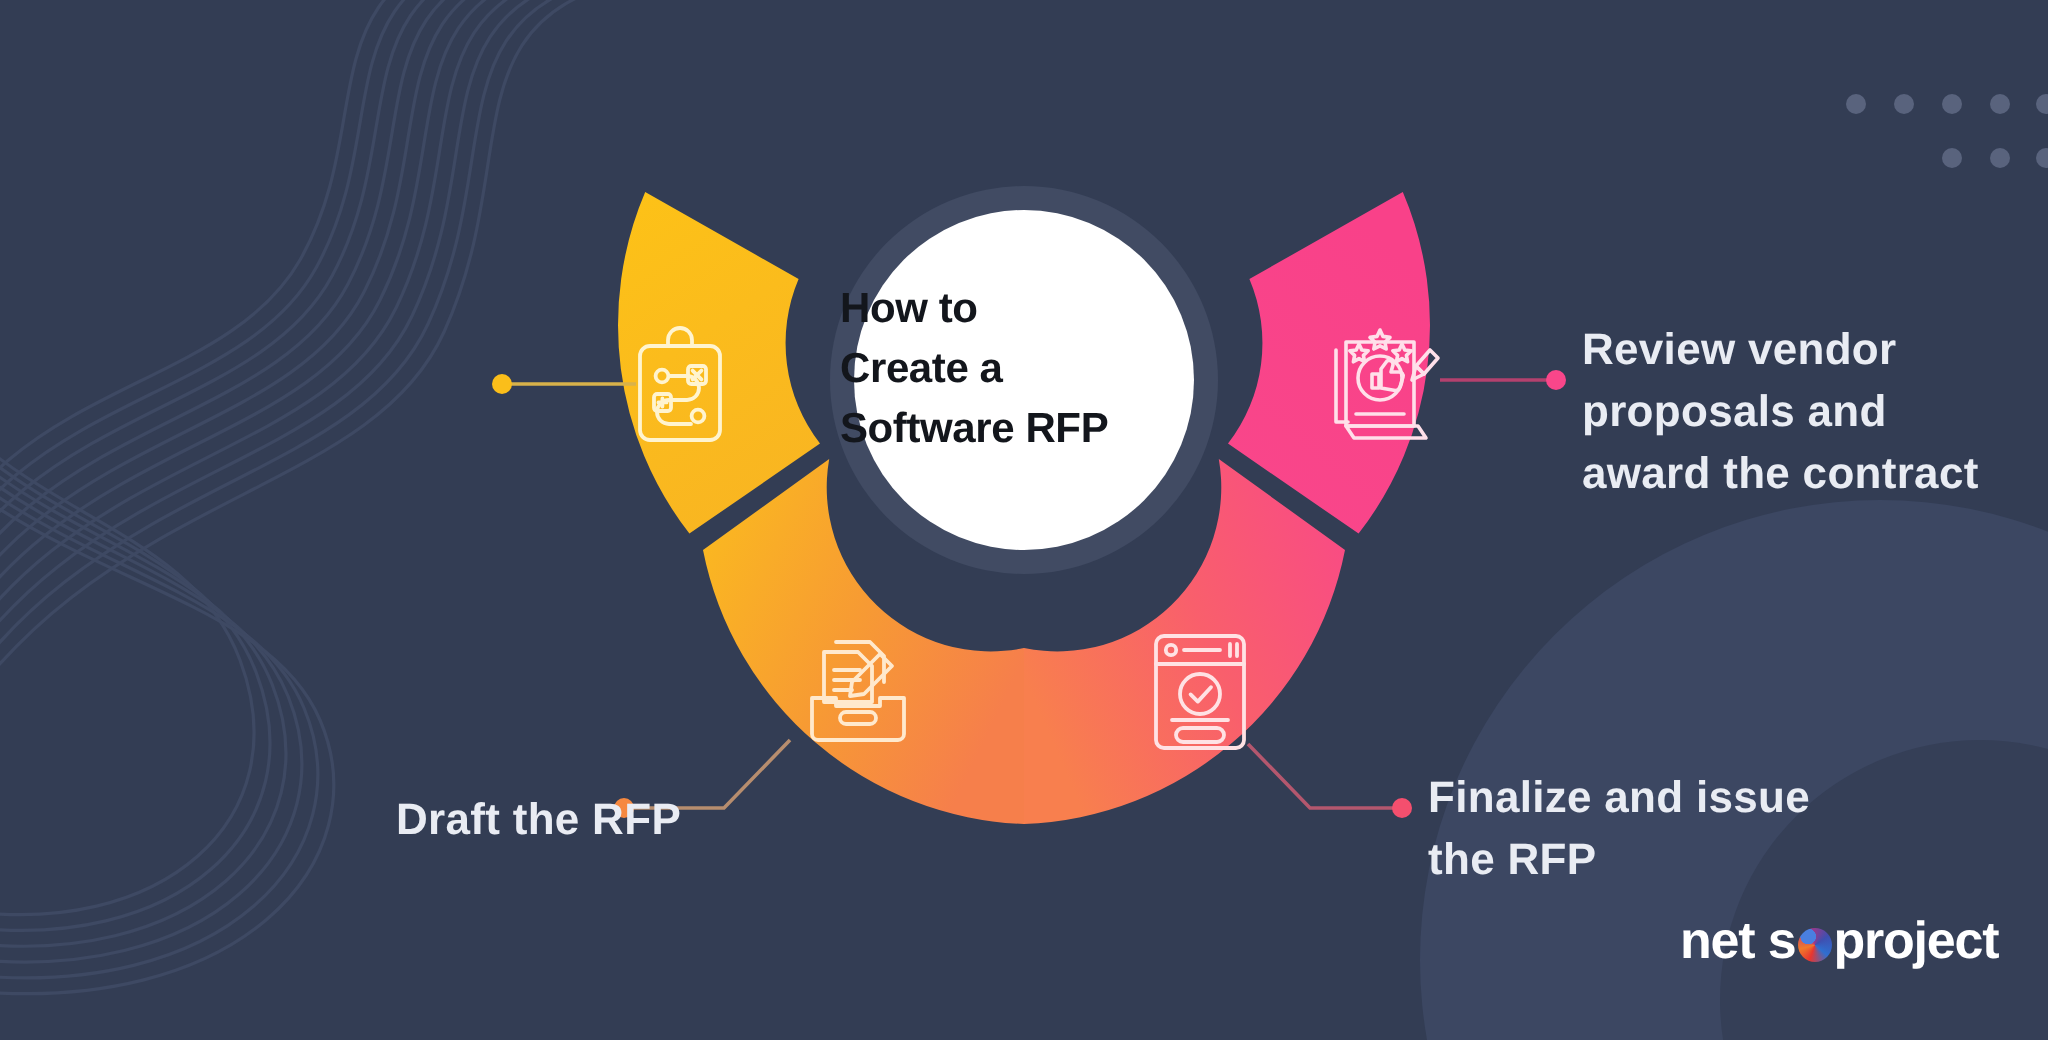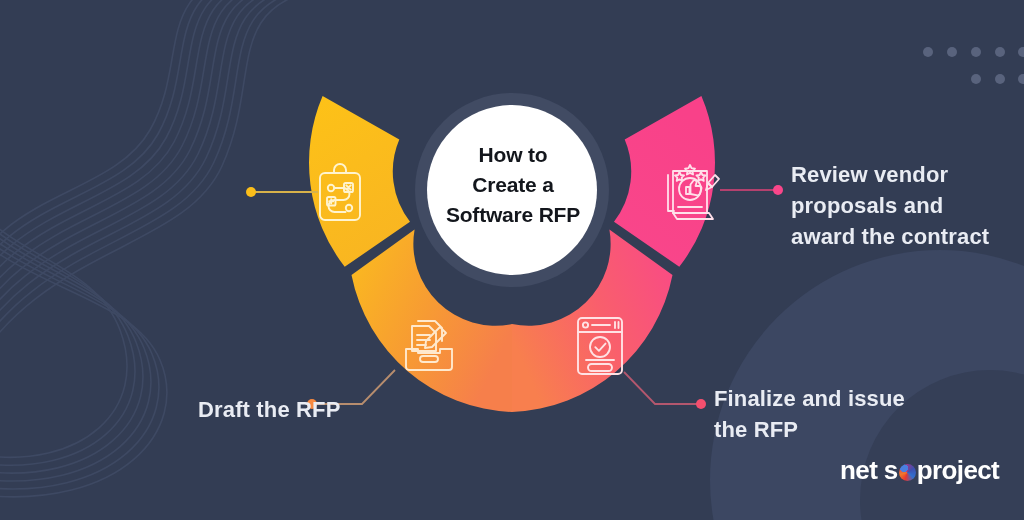--- a/index.html
+++ b/index.html
@@ -41,21 +41,21 @@
     font-weight: 700;
     white-space: pre-line;
   }
 
   #center-text {
     position: absolute;
     z-index: 5;
     left: 420px;
     top: 140px;
     width: 186px;
-    text-align: center;
+    text-align: left;
     color: #13161c;
     font-size: 21px;
     line-height: 1.42;
     font-weight: 700;
     letter-spacing: -0.2px;
     white-space: pre-line;
   }
 
   #logo {
     position: absolute;

